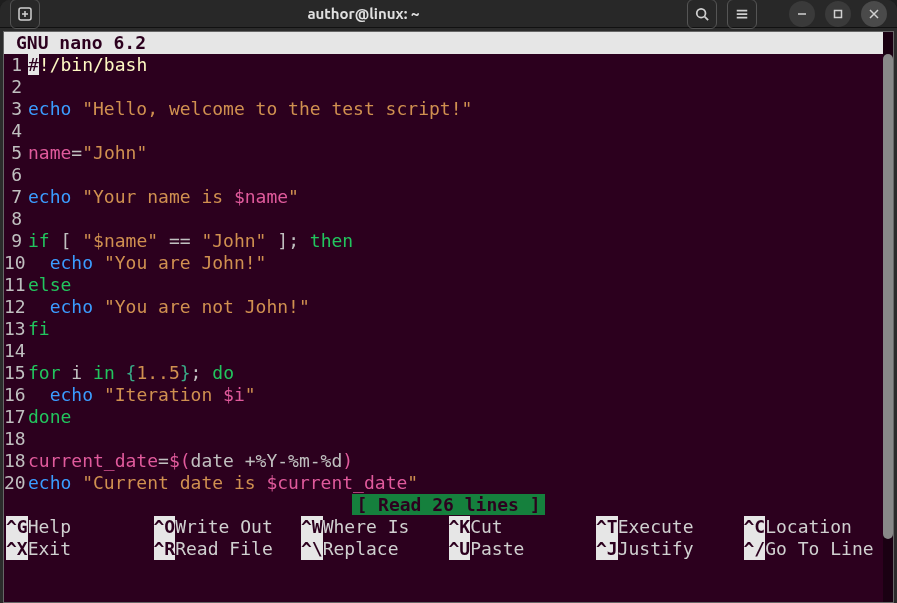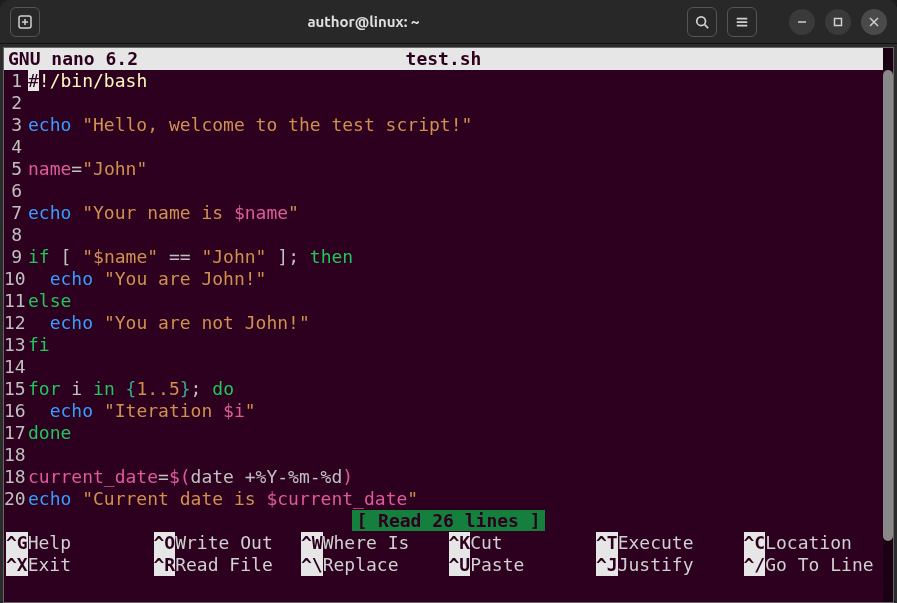--- a/index.html
+++ b/index.html
@@ -12,21 +12,21 @@
   }
   .window {
     width: 897px;
     height: 603px;
     background: #2b2b2b;
     border-radius: 10px 10px 0 0;
     display: flex;
     flex-direction: column;
   }
   .titlebar {
-    height: 44px;
+    height: 28px;
     background: #282828;
     display: flex;
     align-items: center;
     padding: 0 10px;
     border-radius: 10px 10px 0 0;
     border-bottom: 1px solid #111;
   }
   .titlebar-left {
     display: flex;
     gap: 8px;
@@ -78,21 +78,21 @@
     position: relative;
     overflow: hidden;
   }
   .nano-header {
     background: #e6e6e6;
     color: #2c001e;
     display: flex;
     font-family: monospace;
     font-size: 18px;
     line-height: 22px;
-    padding: 0 4px;
+    padding: 0 12px;
     font-weight: bold;
   }
   .nano-header .left { flex: 0 0 auto; }
   .nano-header .center { flex: 1; text-align: center; padding-right: 140px; }
   .editor {
     font-family: monospace;
     font-size: 18px;
     line-height: 22px;
     padding: 0;
   }
@@ -218,21 +218,20 @@
         <svg width="10" height="10" viewBox="0 0 10 10" stroke="#d0d0d0" stroke-width="1.5">
             <path d="M1 1l8 8M9 1l-8 8"></path>
           </svg>
       </div>
     </div>
   </div>
 
   <div class="terminal">
     <div class="nano-header">
       <span class="left">GNU nano 6.2</span>
-      <span class="center">test.sh</span>
     </div>
 
     <div class="editor" id="editor">
         <div class="line"><span class="gutter">1</span><span class="code"><span class="cursor">#</span><span class="c-comment">!/bin/bash</span></span></div>
         <div class="line"><span class="gutter">2</span><span class="code"></span></div>
         <div class="line"><span class="gutter">3</span><span class="code"><span class="c-cmd">echo </span><span class="c-string">"Hello, welcome to the test script!"</span></span></div>
         <div class="line"><span class="gutter">4</span><span class="code"></span></div>
         <div class="line"><span class="gutter">5</span><span class="code"><span class="c-var">name</span><span class="c-op">=</span><span class="c-assign">"John"</span></span></div>
         <div class="line"><span class="gutter">6</span><span class="code"></span></div>
         <div class="line"><span class="gutter">7</span><span class="code"><span class="c-cmd">echo </span><span class="c-string">"Your name is </span><span class="c-var">$name</span><span class="c-string">"</span></span></div>

